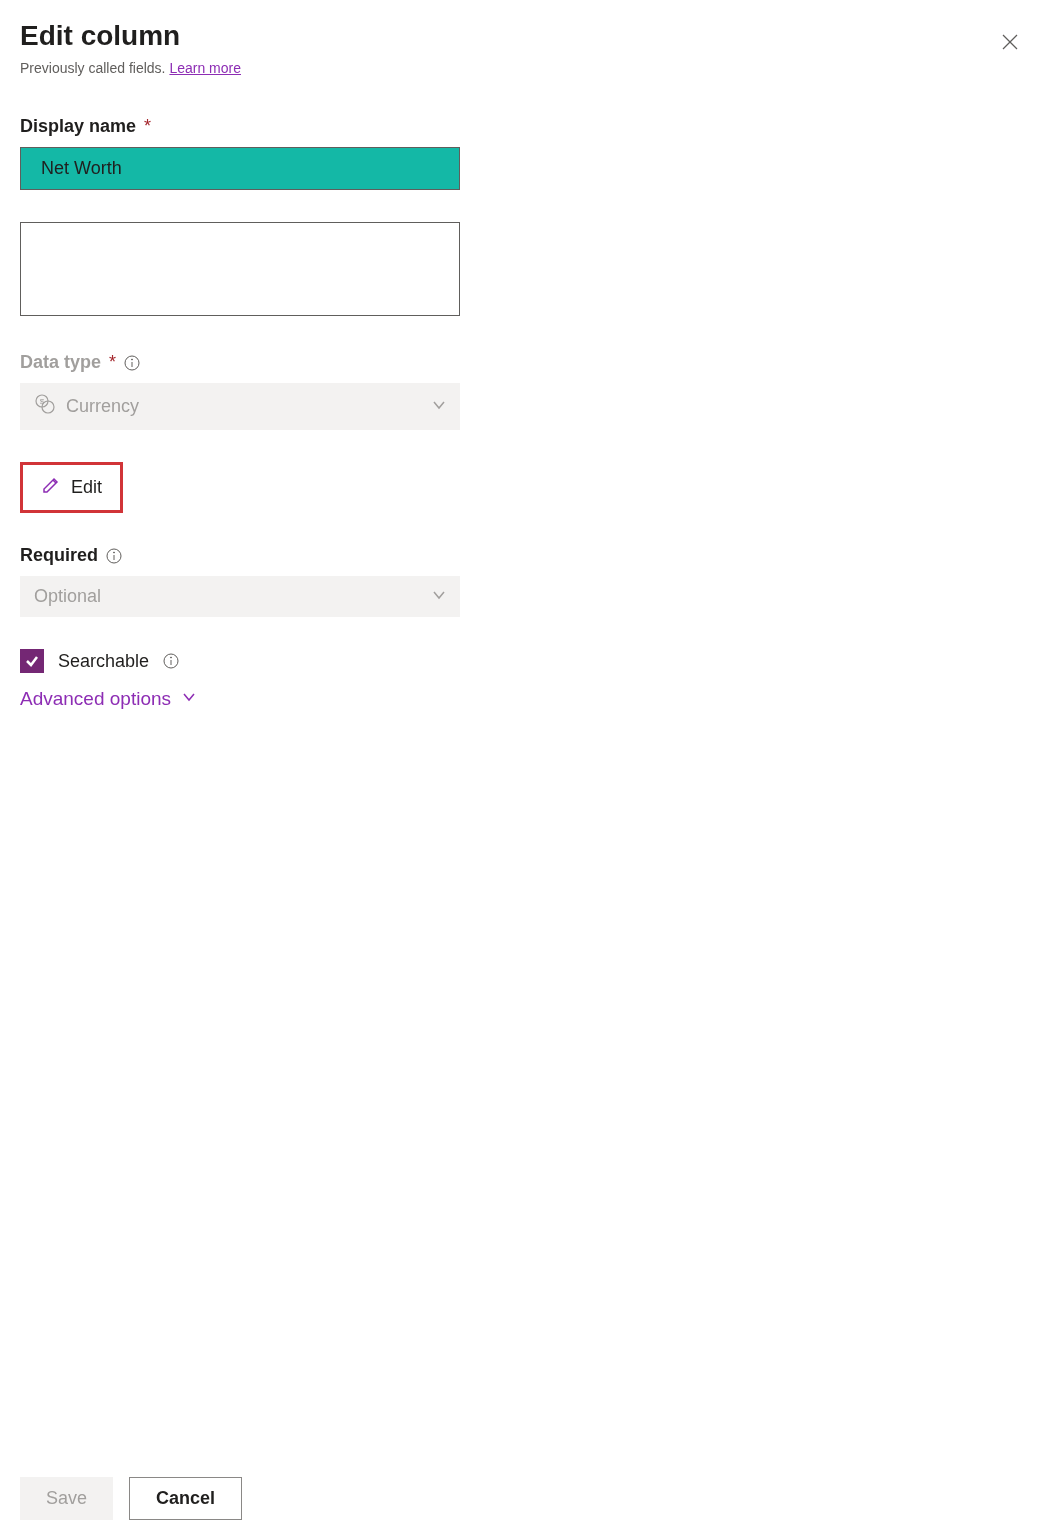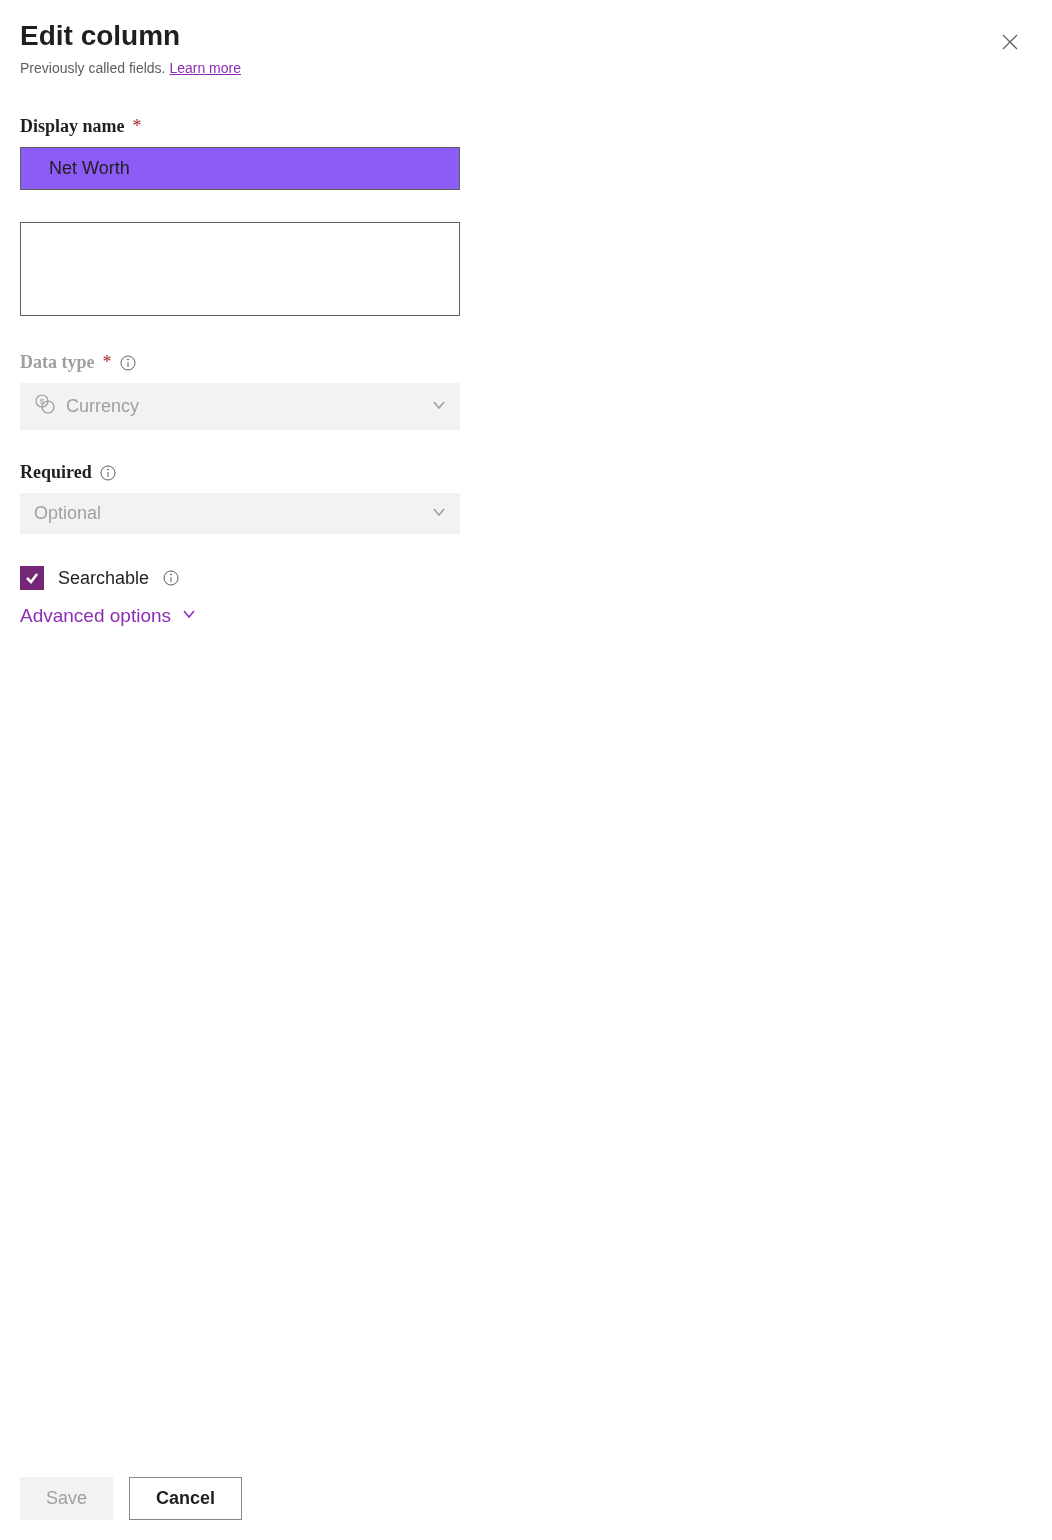--- a/index.html
+++ b/index.html
@@ -55,43 +55,42 @@
       margin-bottom: 32px;
     }
     .field-label {
       font-size: 18px;
       font-weight: 600;
       color: #201f1e;
       margin-bottom: 10px;
       display: flex;
       align-items: center;
       gap: 8px;
-      font-family: Liberation Serif, serif;
     }
     .field-label.disabled {
       color: #a19f9d;
     }
     .required-star {
       color: #a4262c;
       font-weight: 400;
     }
     .info-icon {
       display: inline-flex;
       align-items: center;
       justify-content: center;
       width: 16px;
       height: 16px;
       color: #605e5c;
     }
     .text-input {
       width: 100%;
-      padding: 10px 28px;
+      padding: 10px 20px;
       font-size: 18px;
       border: 1px solid #605e5c;
-      background: #8b5cf6;
+      background: #14b8a6;
       color: #201f1e;
       outline: none;
     }
     .textarea-input {
       width: 100%;
       height: 94px;
       padding: 10px 14px;
       font-size: 18px;
       border: 1px solid #605e5c;
       background: #ffffff;
@@ -245,20 +244,31 @@
       </div>
       <span class="chevron-down">
         <svg width="14" height="14" viewBox="0 0 14 14" fill="none" stroke="currentColor" stroke-width="1.5">
           <polyline points="2,4 7,10 12,4"></polyline>
         </svg>
       </span>
     </div>
   </div>
 
 
+  <div class="field-group">
+    <button class="edit-btn">
+      <span class="pencil-icon">
+        <svg width="20" height="20" viewBox="0 0 20 20" fill="none" stroke="currentColor" stroke-width="1.5">
+          <path d="M3 17 L3 14 L13 4 L16 7 L6 17 Z"></path>
+          <line x1="12" y1="5" x2="15" y2="8"></line>
+        </svg>
+      </span>
+      <span>Edit</span>
+    </button>
+  </div>
 
   <div class="field-group">
     <div class="field-label">
       <span>Required</span>
       <span class="info-icon">
         <svg width="16" height="16" viewBox="0 0 16 16" fill="none" stroke="currentColor" stroke-width="1">
           <circle cx="8" cy="8" r="7"></circle>
           <line x1="8" y1="7" x2="8" y2="12"></line>
           <circle cx="8" cy="4.5" r="0.5" fill="currentColor"></circle>
         </svg>

